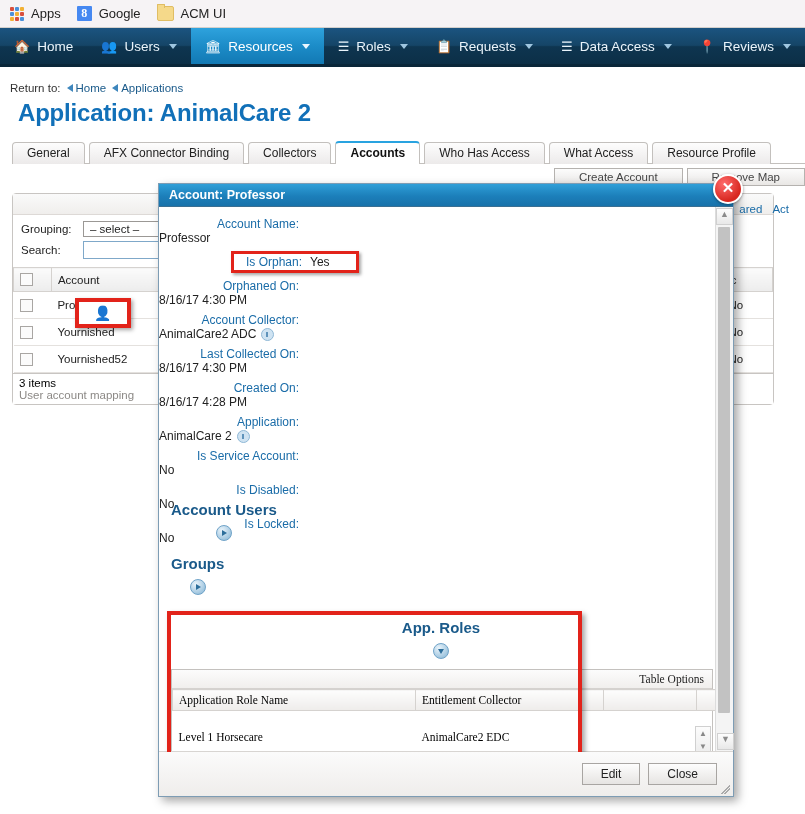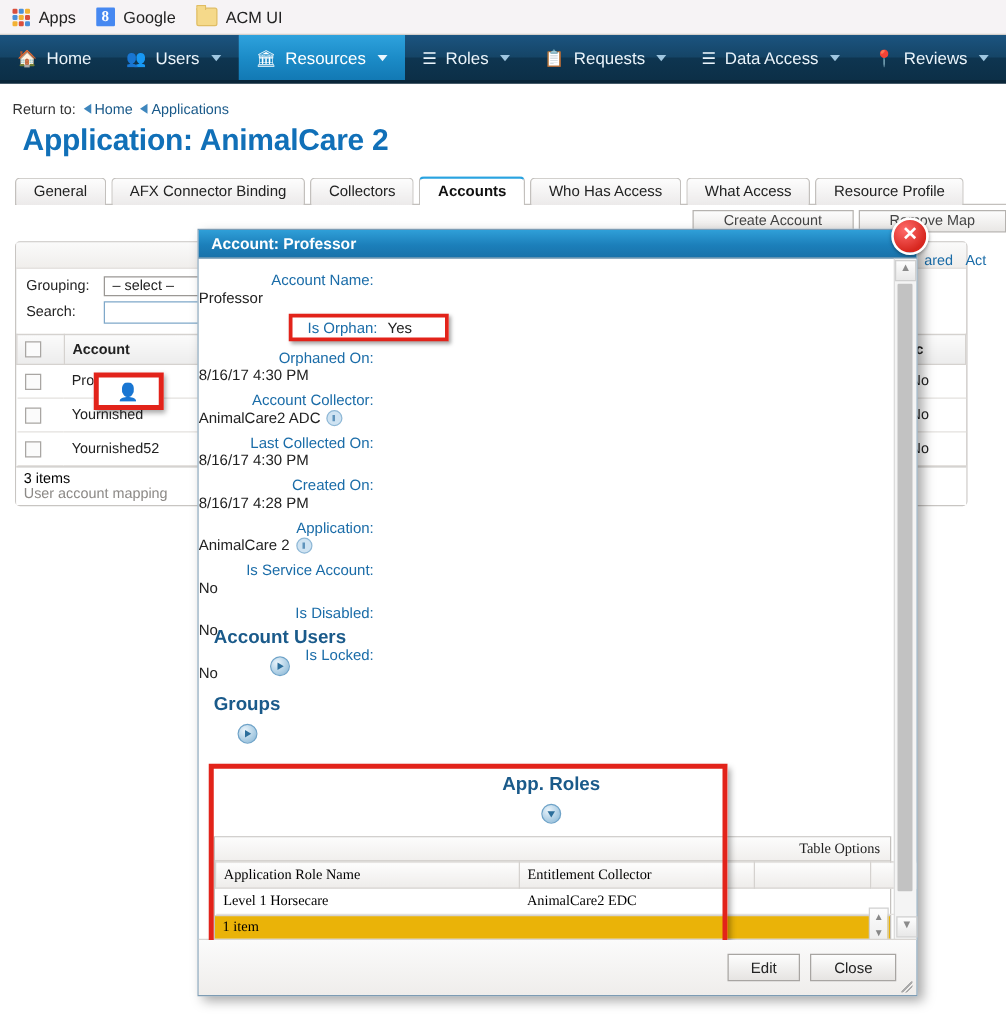--- a/index.html
+++ b/index.html
@@ -82,21 +82,21 @@
   .subtabs { position:absolute; right:16px; top:203px; display:flex; gap:10px; font-size:11.5px; color:#1a6ca8; }
   .filters { padding:6px 8px 4px 8px; font-size:11.5px; color:#222; }
   .frow { display:flex; align-items:center; margin-bottom:4px; }
   .frow .flabel { width:62px; }
   .selbox { border:1px solid #9b9895; background:#fff; padding:1px 6px; font-size:11.5px; width:96px; }
   .searchbox { border:1px solid #7fa8c9; background:#fff; height:16px; width:450px; }
 
   table.grid { border-collapse:collapse; width:100%; font-size:11.5px; }
   table.grid th {
     background:linear-gradient(to bottom,#fbfbfb,#ececec); border:1px solid #d5d2cf;
-    font-weight:bold; text-align:left; padding:3px 6px; color:#222; height:17px;
+    font-weight:normal; text-align:left; padding:3px 6px; color:#222; height:17px;
   }
   table.grid td { border-bottom:1px solid #e4e1de; padding:4px 6px; color:#222; height:18px;}
   .cb { width:11px;height:11px;border:1px solid #a9a6a3;background:#fbfbfb;display:inline-block;vertical-align:middle;}
   .gridfoot { font-size:11.5px; padding:3px 6px; border-top:1px solid #c8c5c2; background:#fff; }
   .gridfoot .muted { color:#8c8986; }
   .user-ico { font-size:12px; }
 
   
   .modal {
     position:absolute; left:158px; top:183px; width:574px; height:612px;
@@ -151,21 +151,21 @@
     border:4px solid #e2231a; box-shadow:3px 3px 5px rgba(0,0,0,.35); box-sizing:border-box;
     pointer-events:none; z-index:5;
   }
   .roles-block { position:absolute; left:12px; top:412px; width:540px; }
   .roles-table { margin-top:10px; border:1px solid #c4c1be; background:#fff; width:540px;font-family:Liberation Serif, serif; }
   .rt-opts { text-align:right; font-size:11.5px; padding:3px 8px; color:#222;
     background:linear-gradient(to bottom,#fcfcfc,#f1efed); border-bottom:1px solid #d5d2cf;}
   table.roles { border-collapse:collapse; width:100%; font-size:11.5px; table-layout:fixed;}
   table.roles th { background:linear-gradient(to bottom,#fdfdfd,#eeecea); border:1px solid #d5d2cf;
     font-weight:normal; text-align:left; padding:4px 6px; }
-  table.roles td { border-bottom:1px solid #e4e1de; padding:4px 6px;margin-top:34px; }
+  table.roles td { border-bottom:1px solid #e4e1de; padding:20px 6px;margin-top:34px; }
   .roles-foot { font-size:11.5px; padding:3px 6px; border-top:1px solid #d5d2cf; background:#eab308;}
   .mini-sb { position:absolute; right:1px; top:56px; width:14px; height:28px;
     background:linear-gradient(to bottom,#fcfcfc,#ececec); border:1px solid #d0d0d0;}
   .mini-sb div{ text-align:center; font-size:8px; color:#888; line-height:13px;}
 
   .hl-account-cell {
     position:absolute; left:75px; top:298px; width:56px; height:30px;
     border:4px solid #e2231a; box-shadow:2px 2px 4px rgba(0,0,0,.35); background:#fff;
     box-sizing:border-box; z-index:20; display:flex; align-items:center; justify-content:center;
   }

